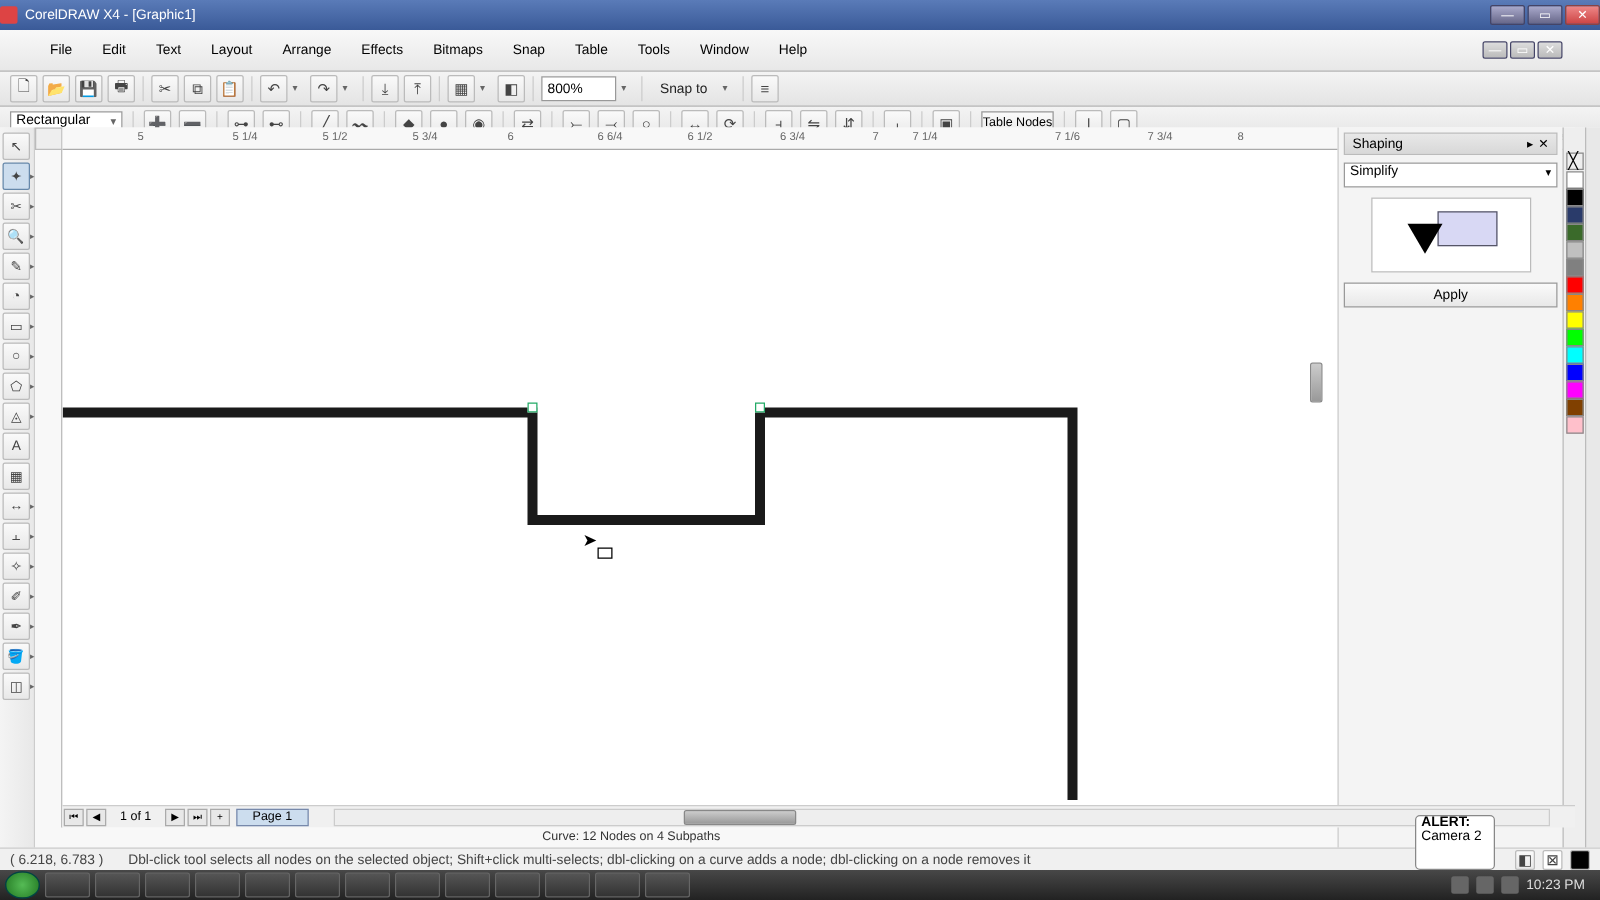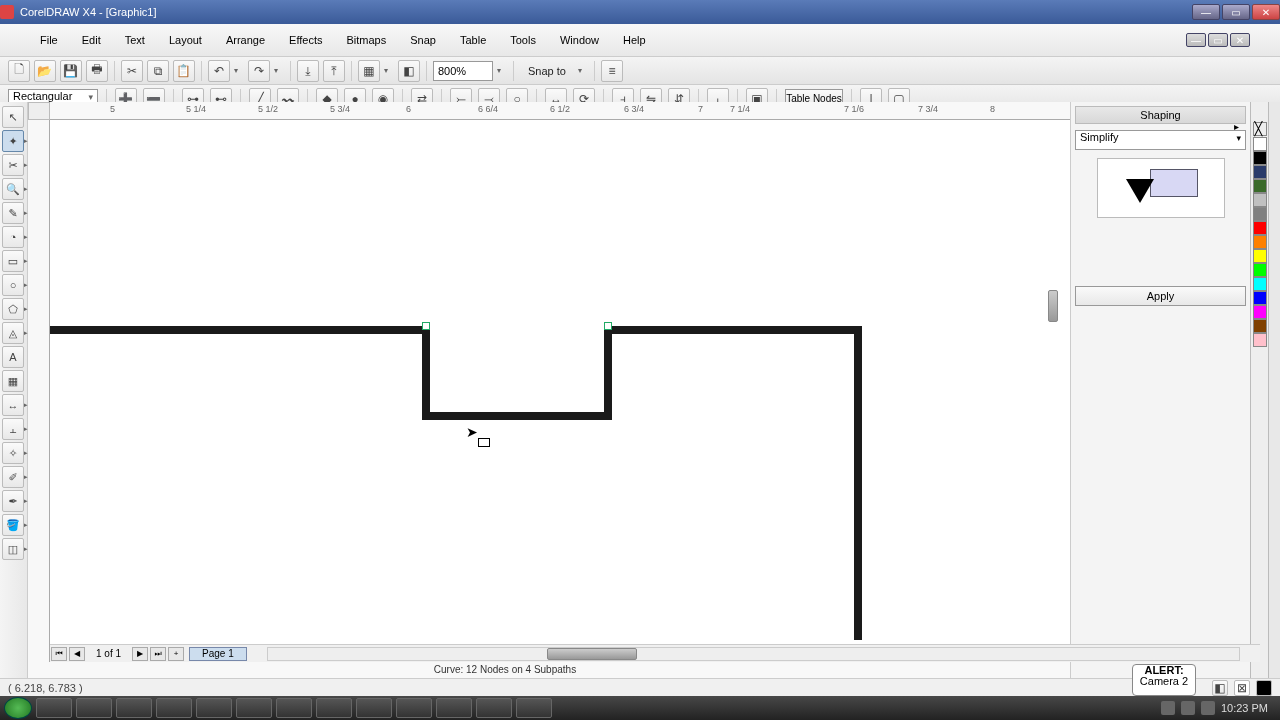--- a/index.html
+++ b/index.html
@@ -40,49 +40,49 @@
 .ruler-corner { position:absolute; top:0; left:28px; width:22px; height:18px; background:#eee; border:1px solid #bbb;}
 .canvas-wrap { position: absolute; top: 18px; left: 50px; right: 0; bottom: 18px; background: #fff; overflow: hidden; }
 
 .shape-path { position: absolute; }
 .node-marker { position: absolute; width: 8px; height: 8px; background: #fff; border: 1px solid #2a6; z-index:5;}
 .cursor-arrow { position:absolute; font-size:14px; color:#000; pointer-events:none; z-index:10;}
 .cursor-box { position:absolute; width:12px; height:9px; border:1px solid #000; z-index:9;}
 
 .right-area { position:absolute; top:102px; right:0; width:210px; bottom:40px; display:flex;}
 .docker { width: 180px; background: #f4f4f4; border-left: 1px solid #ccc; padding:4px;}
-.docker-title { height:18px; background: linear-gradient(#e8e8e8,#d8d8d8); border:1px solid #bbb; padding:2px 6px; display:flex; align-items:center;flex-direction:column; }
+.docker-title { height:18px; background: linear-gradient(#e8e8e8,#d8d8d8); border:1px solid #bbb; padding:2px 6px; display:flex; align-items:center; }
 .docker-title .close-x { margin-left:auto; font-size:10px;}
 .docker-select { width: 100%; height: 20px; border: 1px solid #999; background: #fff; margin: 6px 0; padding: 0 4px; position:relative;}
 .docker-select::after { content:"▾"; position:absolute; right:4px; top:2px; font-size:9px;}
 .docker-preview { width: 128px; height: 60px; background: #fff; border: 1px solid #bbb; margin: 8px auto; position:relative;}
 .preview-rect { position:absolute; left:52px; top:10px; width:48px; height:28px; background:#d8d8f4; border:1px solid #556;}
 .preview-tri { position:absolute; left:28px; top:20px; width:0; height:0; border-left:14px solid transparent; border-right:14px solid transparent; border-top:24px solid #000;}
-.apply-btn { width: 100%; height: 20px; border: 1px solid #999; background: linear-gradient(#fafafa,#e8e8e8); margin-top: 60px;}
+.apply-btn { width: 100%; height: 20px; border: 1px solid #999; background: linear-gradient(#fafafa,#e8e8e8); }
 
 .color-pal { width:18px; background:#eee; border-left:1px solid #bbb; display:flex; flex-direction:column; gap:1px; padding-top:20px;}
 .swatch { width:14px; height:14px; border:1px solid #888; margin:0 auto;}
 .dock-tabs { width:12px; background:#e8e8e8; border-left:1px solid #bbb;}
 
 .side-bump { position:absolute; left:1048px; top:290px; width:10px; height:32px; background:linear-gradient(#ccc,#999); border:1px solid #888; border-radius:2px;}
 
 .page-nav { position: absolute; bottom: 58px; left: 50px; right: 20px; height: 18px; background: #f0f0f0; border-top: 1px solid #ccc; display: flex; align-items: center; }
 .pn-btn { width: 16px; height: 14px; background: #e8e8e8; border: 1px solid #aaa; display: flex; align-items: center; justify-content: center; font-size: 8px; margin: 0 1px;}
 .pn-counter { padding: 0 10px; font-size: 10px;}
 .page-tab { height: 14px; padding: 0 12px; background: #cde; border: 1px solid #78a; font-size: 10px; margin-left: 4px;}
 .h-scroll { flex:1; height:14px; margin:0 20px; position:relative;}
 .h-scroll-track { position:absolute; left:0; right:0; height:14px; background:#eee; border:1px solid #ccc;}
 .h-scroll-thumb { position:absolute; left:280px; width:90px; height:12px; top:1px; background:linear-gradient(#ccc,#999); border:1px solid #888; border-radius:2px;}
 
 .status-info { position:absolute; bottom:42px; left:50px; right:0; height:16px; font-size:10px; color:#333; padding:2px 320px 0 0; text-align:center;}
 
 .statusbar { position: absolute; bottom: 24px; left: 0; right: 0; height: 18px; background: #f0f0f0; border-top: 1px solid #ccc; display: flex; align-items: center; padding: 0 8px; font-size: 10px; color: #444; gap: 20px;}
 .status-right { margin-left:auto; display:flex; align-items:center; gap:6px;}
 
-.alert-bubble { position: absolute; right: 84px; bottom: 24px; width: 64px; height: 32px; background: #fff; border: 1px solid #888; border-radius: 4px; padding: 0 4px; font-size: 9px; line-height: 11px; text-align:center; z-index:50;}
+.alert-bubble { position: absolute; right: 84px; bottom: 24px; width: 64px; height: 44px; background: #fff; border: 1px solid #888; border-radius: 4px; padding: 0 4px; font-size: 9px; line-height: 11px; text-align:left; z-index:50;}
 
 .taskbar { position: absolute; bottom: 0; left: 0; right: 0; height: 24px; background: linear-gradient(#484848, #222); display: flex; align-items: center; padding: 0 4px; gap: 4px;}
 .start-orb { width: 28px; height: 22px; background: radial-gradient(circle, #5b5, #272); border-radius: 50%; border:1px solid #044;}
 .task-btn { width: 36px; height: 20px; background: linear-gradient(#555, #333); border: 1px solid #666; border-radius: 2px;}
 .tray { margin-left: auto; display: flex; align-items: center; gap: 6px; color: #ddd; font-size: 10px; padding-right: 8px;}
 .tray-icon { width: 14px; height: 14px; background: #666; border-radius: 2px;}
 
 .units-lbl { position:absolute; right:4px; top:2px; font-size:9px; color:#666;}
 </style>
 </head>
@@ -342,20 +342,21 @@
   <div class="h-scroll">
     <div class="h-scroll-track"></div>
     <div class="h-scroll-thumb"></div>
   </div>
 </div>
 
 <div class="status-info">Curve: 12 Nodes on 4 Subpaths</div>
 
 <div class="statusbar">
   <span>( 6.218, 6.783 )</span>
+  <span>Dbl-click tool selects all nodes on the selected object; Shift+click multi-selects; dbl-clicking on a curve adds a node; dbl-clicking on a node removes it</span>
   <div class="status-right">
     <div class="tb-btn" style="width:16px;height:16px;">◧</div>
     <div class="tb-btn" style="width:16px;height:16px;background:#fff;">⊠</div>
     <div class="tb-btn" style="width:16px;height:16px;background:#000;"></div>
   </div>
 </div>
 
 <div class="alert-bubble">
   <div style="font-weight:bold;">ALERT:</div>
   <div>Camera 2</div>

